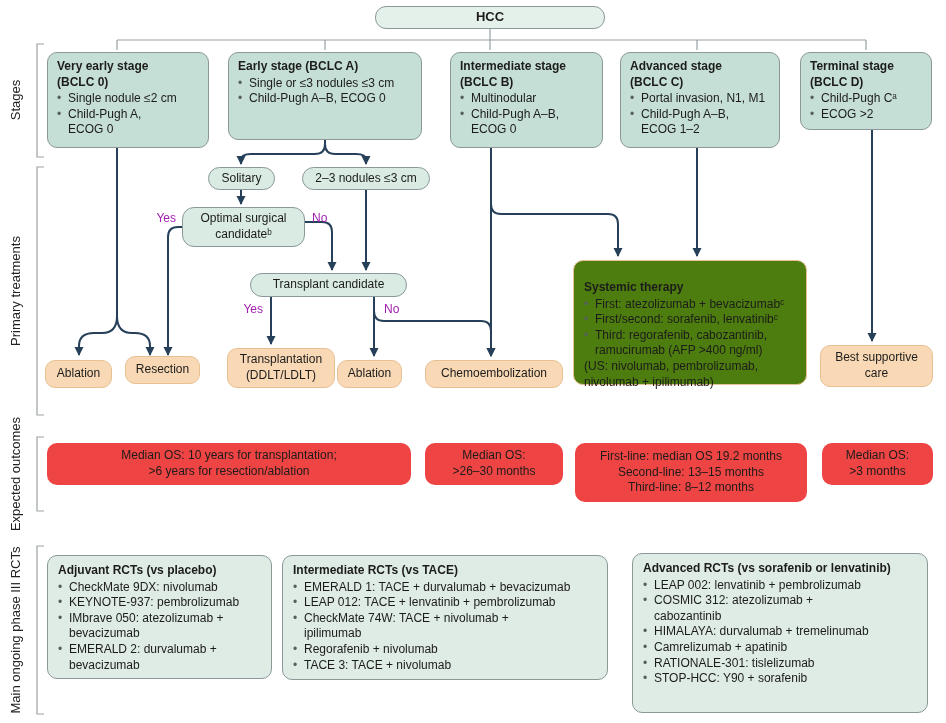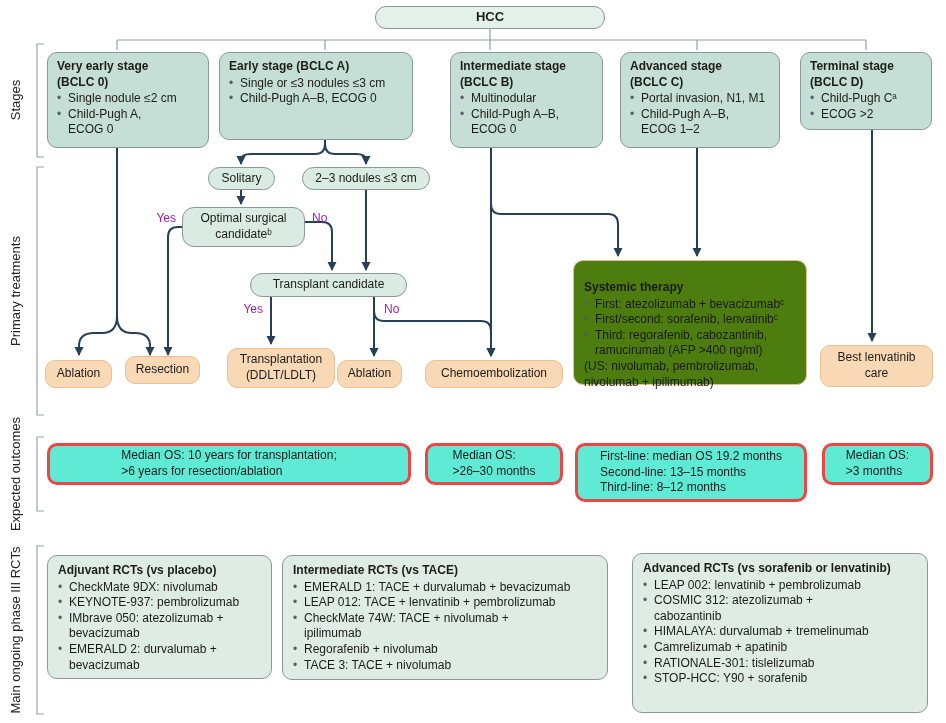--- a/index.html
+++ b/index.html
@@ -10,22 +10,22 @@
   .abs{position:absolute;box-sizing:border-box;}
   svg.layer{position:absolute;left:0;top:0;pointer-events:none;}
   .box{border-radius:10px;font-size:12px;line-height:1.3;}
   .stage{background:#c6dfd6;border:1px solid #8a9898;padding:6px 9px;}
   .hcc{background:#e4f1ea;border:1px solid #8a9898;border-radius:11px;
        display:flex;align-items:center;justify-content:center;font-weight:bold;font-size:13px;}
   .pill{background:#d9ebe3;border:1px solid #8a9898;border-radius:12px;
         display:flex;align-items:center;justify-content:center;text-align:center;white-space:pre-line;}
   .orange{background:#f8d8b5;border:1px solid #e9c094;display:flex;align-items:center;
           justify-content:center;text-align:center;white-space:pre-line;}
-  .yellow{background:#5eead4;border:3px solid #ef4444;display:flex;align-items:center;
-          justify-content:center;white-space:pre-line;}
+  .yellow{background:#ef4444;border:6px solid #ef4444;display:flex;align-items:center;
+          justify-content:center;text-align:center;white-space:pre-line;}
   .rct{background:#dfece6;border:1px solid #8a9898;padding:7px 10px;}
   .sysbox{background:#4d7c0f;border:1px solid #e9c094;padding:19px 10px;}
   .box-title{font-weight:bold;white-space:pre-line;}
   ul.blist{margin:1px 0 0;padding:0;list-style:none;}
   ul.blist li{position:relative;padding-left:11px;white-space:pre-line;}
   ul.blist li::before{content:"\2022";position:absolute;left:0;top:0;color:#55605e;}
   .note{white-space:pre-line;}
   .side-label{position:absolute;font-size:13px;color:#222;white-space:nowrap;
               transform:translate(-50%,-50%) rotate(-90deg);}
   .yn{position:absolute;font-size:12px;color:#a21caf;}
@@ -78,21 +78,21 @@
 
   <div class="abs box stage" style="left:47px;top:52px;width:162px;height:96px;">
     <div class="box-title">Very early stage
 (BCLC 0)</div>
     <ul class="blist">
       <li>Single nodule ≤2 cm</li>
       <li>Child-Pugh A,
 ECOG 0</li>
     </ul>
   </div>
-  <div class="abs box stage" style="left:219px;top:52px;width:194px;height:88px;">
+  <div class="abs box stage" style="left:228px;top:52px;width:194px;height:88px;">
     <div class="box-title">Early stage (BCLC A)</div>
     <ul class="blist">
       <li>Single or ≤3 nodules ≤3 cm</li>
       <li>Child-Pugh A–B, ECOG 0</li>
     </ul>
   </div>
   <div class="abs box stage" style="left:450px;top:52px;width:153px;height:96px;">
     <div class="box-title">Intermediate stage
 (BCLC B)</div>
     <ul class="blist">
@@ -129,21 +129,21 @@
   <div class="yn" style="left:312px;top:211px;">No</div>
   <div class="yn" style="left:230px;top:302px;width:33px;text-align:right;">Yes</div>
   <div class="yn" style="left:384px;top:302px;">No</div>
 
   <div class="abs box orange" style="left:45px;top:360px;width:67px;height:28px;">Ablation</div>
   <div class="abs box orange" style="left:125px;top:356px;width:75px;height:28px;">Resection</div>
   <div class="abs box orange" style="left:215px;top:348px;width:108px;height:40px;margin-left:12px;">Transplantation
 (DDLT/LDLT)</div>
   <div class="abs box orange" style="left:337px;top:360px;width:65px;height:28px;">Ablation</div>
   <div class="abs box orange" style="left:425px;top:360px;width:138px;height:28px;">Chemoembolization</div>
-  <div class="abs box orange" style="left:820px;top:345px;width:113px;height:42px;">Best lenvatinib
+  <div class="abs box orange" style="left:820px;top:345px;width:113px;height:42px;">Best supportive
 care</div>
 
   <div class="abs box sysbox" style="left:573px;top:260px;width:234px;height:125px;">
     <div class="box-title">Systemic therapy</div>
     <ul class="blist">
       <li>First: atezolizumab + bevacizumabᶜ</li>
       <li>First/second: sorafenib, lenvatinibᶜ</li>
       <li>Third: regorafenib, cabozantinib,
 ramucirumab (AFP &gt;400 ng/ml)</li>
     </ul>

